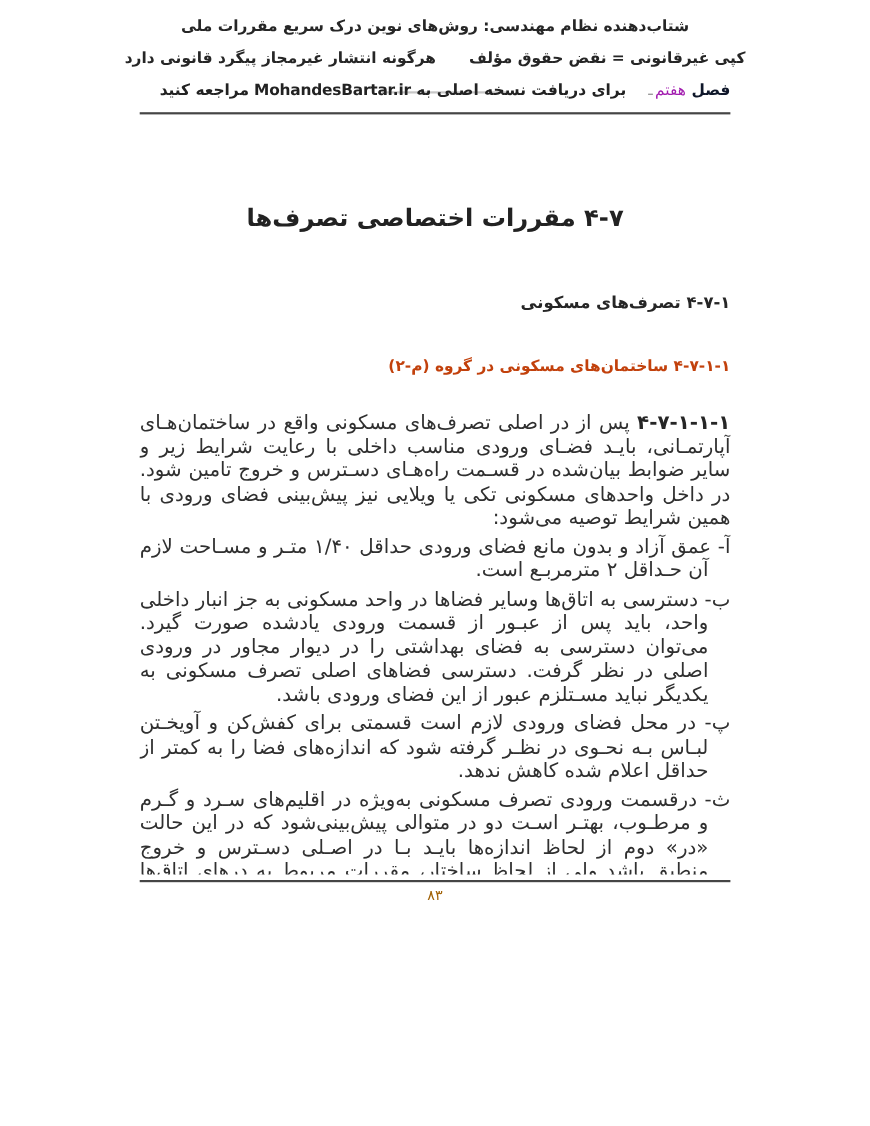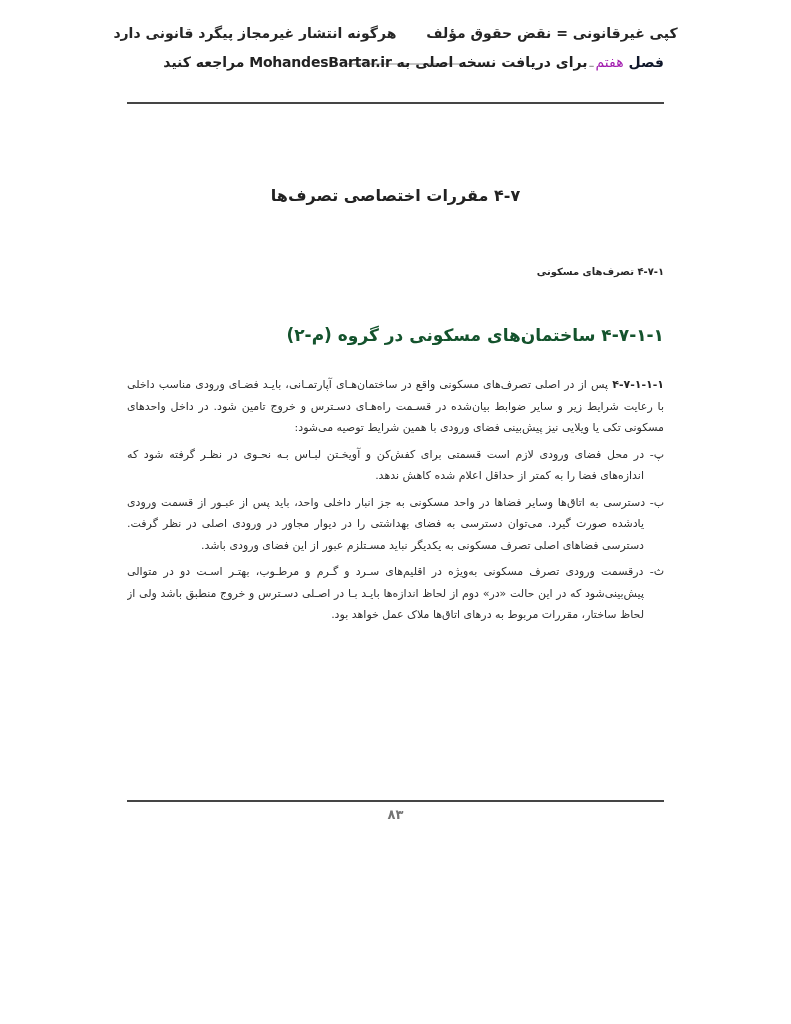--- a/index.html
+++ b/index.html
@@ -25,74 +25,75 @@
     margin-top:9px;white-space:nowrap;letter-spacing:-0.2px;
   }
   .chapter-row{
     position:relative;display:flex;align-items:baseline;
     margin-top:9px;font-size:14px;
   }
   .chapter-bold{font-weight:bold;color:#0f172a;}
   .chapter-gray{font-weight:normal;color:#a21caf;margin-right:5px;}
   .chapter-dash{font-weight:normal;color:#9b9b9b;margin-right:2px;}
   .watermark{
-    flex:1;font-weight:bold;color:#222;text-align:right;
+    flex:1;font-weight:bold;color:#222;text-align:center;
     margin-right:2px;white-space:nowrap;letter-spacing:-0.2px;
     position:relative;z-index:2;
   }
   .faded-underlay{
     position:absolute;z-index:1;top:11px;left:41%;width:21%;
     border-top:2px solid #b3b3b3;opacity:.75;
   }
   .header-rule{
     position:absolute;top:102px;right:127px;left:127px;
     border-top:2px solid #454545;height:0;
   }
   
   .page-title{
     position:absolute;top:186px;right:0;left:0;
-    text-align:center;font-size:16px;font-weight:bold;color:#222;
+    text-align:center;font-size:22px;font-weight:bold;color:#222;
   }
   .section-heading{
     position:absolute;top:266px;right:127px;left:127px;
-    font-size:10px;font-weight:bold;color:#262626;text-align:right;
+    font-size:15px;font-weight:bold;color:#262626;text-align:right;
   }
   .subsection-heading{
     position:absolute;top:325px;right:127px;left:127px;
-    font-size:17px;font-weight:bold;color:#14532d;text-align:right;
+    font-size:14px;font-weight:bold;color:#c2410c;text-align:right;
   }
   .body-block{
     position:absolute;top:374px;right:127px;left:127px;height:421px;
     overflow:hidden;
-    font-size:11px;line-height:21.5px;text-align:justify;color:#303030;
+    font-size:18px;line-height:21.5px;text-align:justify;color:#303030;
   }
   .clause{margin:0;}
   .clause-number{font-weight:bold;color:#262626;white-space:nowrap;}
   .occupancy-list{margin:0;}
   .list-item{
     margin-top:5px;
     padding-right:20px;text-indent:-20px;
   }
   .list-item .marker{white-space:nowrap;}
   
   .footer-rule{
     position:absolute;top:800px;right:127px;left:127px;
     border-top:2px solid #454545;height:0;
   }
   .page-number{
     position:absolute;top:807px;right:0;left:0;
-    text-align:center;font-size:13px;font-weight:bold;color:#737373;
+    text-align:center;font-size:13px;font-weight:normal;color:#a16207;
   }
 </style>
 </head>
 <body>
 
 <div class="page">
 
   <div class="header-notice">
+    <div class="notice-line1">شتاب‌دهنده نظام مهندسی: روش‌های نوین درک سریع مقررات ملی</div>
     <div class="notice-line2">
       <span>کپی غیرقانونی = نقض حقوق مؤلف</span>
       <span>هرگونه انتشار غیرمجاز پیگرد قانونی دارد</span>
     </div>
     <div class="chapter-row">
       <span class="faded-underlay"></span>
       <span class="chapter-bold">فصل</span>
       <span class="chapter-gray">هفتم</span>
       <span class="chapter-dash">ـ</span>
       <span class="watermark">برای دریافت نسخه اصلی به MohandesBartar.ir مراجعه کنید</span>
@@ -104,22 +105,23 @@
   <div class="page-title">۴-۷ مقررات اختصاصی تصرف‌ها</div>
 
   <div class="section-heading">۴-۷-۱ تصرف‌های مسکونی</div>
 
   <div class="subsection-heading">۴-۷-۱-۱ ساختمان‌های مسکونی در گروه (م-۲)</div>
 
   <div class="body-block">
     <p class="clause"><span class="clause-number">۴-۷-۱-۱-۱</span> <span>پس از در اصلی تصرف‌های مسکونی واقع در ساختمان‌هـای آپارتمـانی، بایـد فضـای ورودی مناسب داخلی با رعایت شرایط زیر و سایر ضوابط بیان‌شده در قسـمت راه‌هـای دسـترس و خروج تامین شود. در داخل واحدهای مسکونی تکی یا ویلایی نیز پیش‌بینی فضای ورودی با همین شرایط توصیه می‌شود:</span></p>
 
     <div class="occupancy-list">
+      <div class="list-item"><span class="marker">آ-</span> <span>عمق آزاد و بدون مانع فضای ورودی حداقل ۱/۴۰ متـر و مسـاحت لازم آن حـداقل ۲ مترمربـع است.</span></div>
+      <div class="list-item"><span class="marker">ب-</span> <span>دسترسی به اتاق‌ها وسایر فضاها در واحد مسکونی به جز انبار داخلی واحد، باید پس از عبـور از قسمت ورودی یادشده صورت گیرد. می‌توان دسترسی به فضای بهداشتی را در دیوار مجاور در ورودی اصلی در نظر گرفت. دسترسی فضاهای اصلی تصرف مسکونی به یکدیگر نباید مسـتلزم عبور از این فضای ورودی باشد.</span></div>
       <div class="list-item"><span class="marker">پ-</span> <span>در محل فضای ورودی لازم است قسمتی برای کفش‌کن و آویخـتن لبـاس بـه نحـوی در نظـر گرفته شود که اندازه‌های فضا را به کمتر از حداقل اعلام شده کاهش ندهد.</span></div>
-      <div class="list-item"><span class="marker">ب-</span> <span>دسترسی به اتاق‌ها وسایر فضاها در واحد مسکونی به جز انبار داخلی واحد، باید پس از عبـور از قسمت ورودی یادشده صورت گیرد. می‌توان دسترسی به فضای بهداشتی را در دیوار مجاور در ورودی اصلی در نظر گرفت. دسترسی فضاهای اصلی تصرف مسکونی به یکدیگر نباید مسـتلزم عبور از این فضای ورودی باشد.</span></div>
       <div class="list-item"><span class="marker">ث-</span> <span>درقسمت ورودی تصرف مسکونی به‌ویژه در اقلیم‌های سـرد و گـرم و مرطـوب، بهتـر اسـت دو در متوالی پیش‌بینی‌شود که در این حالت «در» دوم از لحاظ اندازه‌ها بایـد بـا در اصـلی دسـترس و خروج منطبق باشد ولی از لحاظ ساختار، مقررات مربوط به درهای اتاق‌ها ملاک عمل خواهد بود.</span></div>
     </div>
   </div>
 
   <div class="footer-rule"></div>
   <div class="page-number">۸۳</div>
 
 </div>
 
 </body></html>

